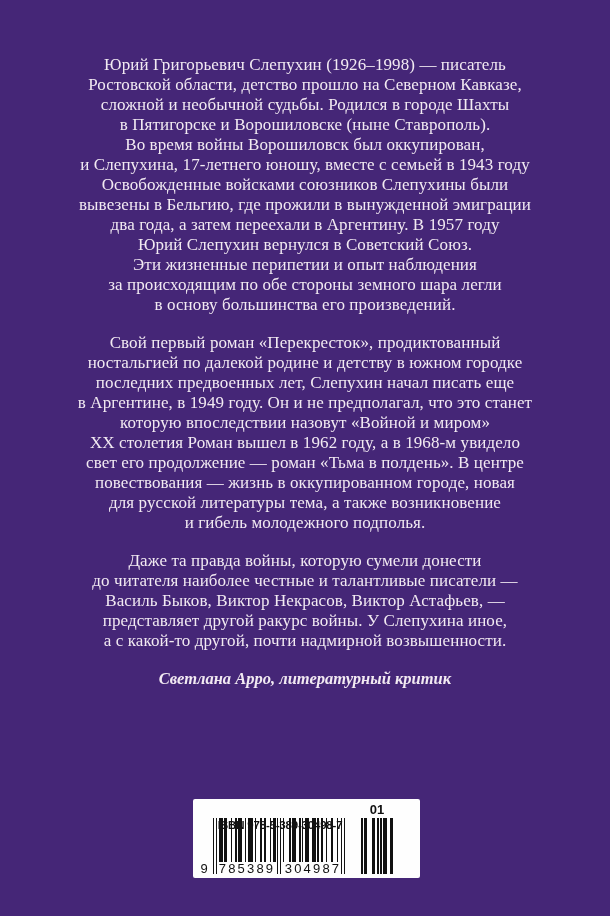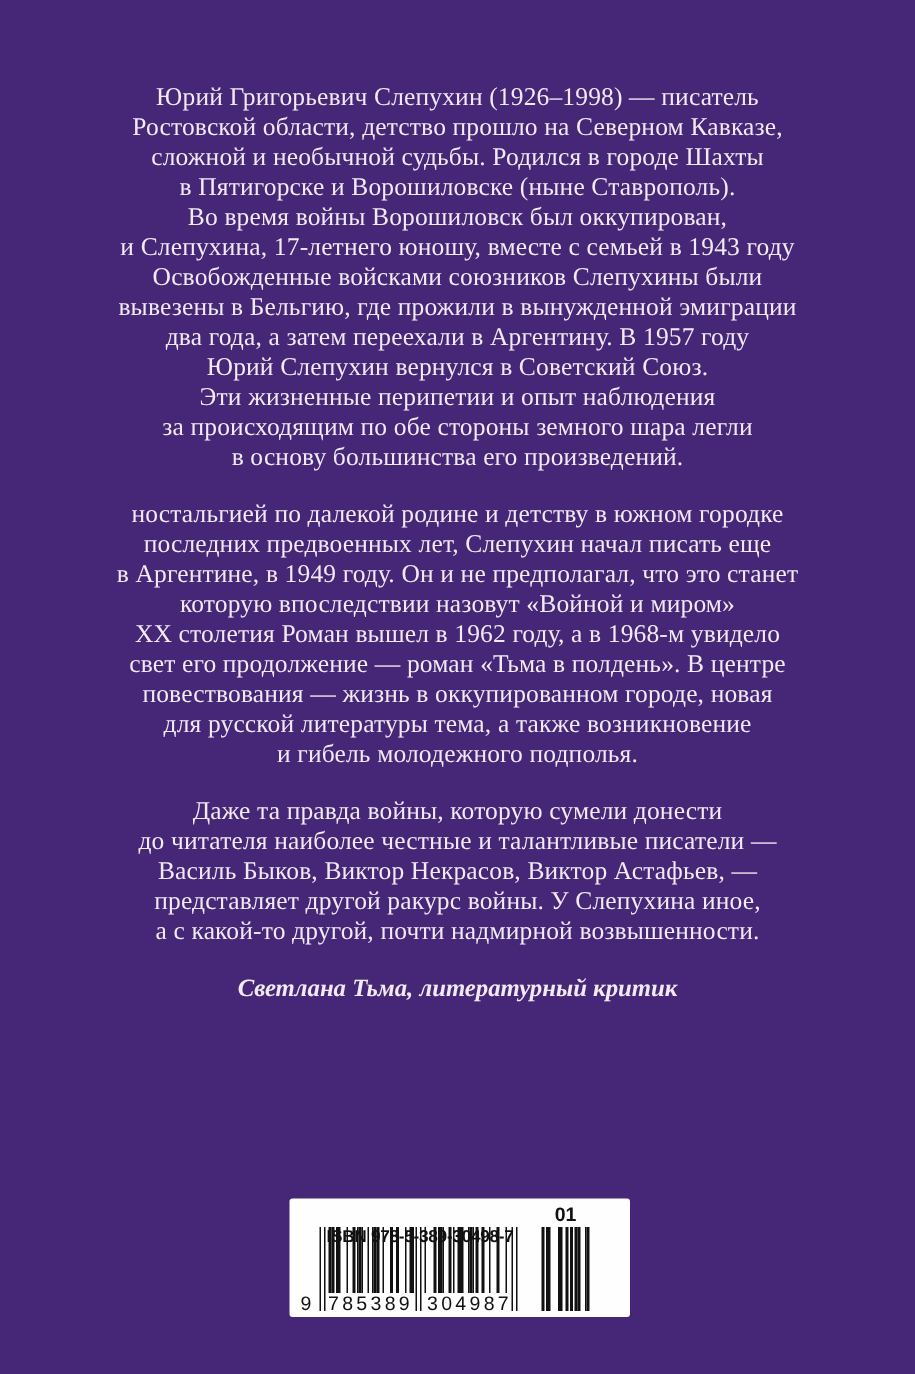--- a/index.html
+++ b/index.html
@@ -110,38 +110,39 @@
         <div>и Слепухина, 17-летнего юношу, вместе с семьей в 1943 году</div>
         <div>Освобожденные войсками союзников Слепухины были</div>
         <div>вывезены в Бельгию, где прожили в вынужденной эмиграции</div>
         <div>два года, а затем переехали в Аргентину. В 1957 году</div>
         <div>Юрий Слепухин вернулся в Советский Союз.</div>
         <div>Эти жизненные перипетии и опыт наблюдения</div>
         <div>за происходящим по обе стороны земного шара легли</div>
         <div>в основу большинства его произведений.</div>
       </div>
     <div class="para">
+        <div>Свой первый роман «Перекресток», продиктованный</div>
         <div>ностальгией по далекой родине и детству в южном городке</div>
         <div>последних предвоенных лет, Слепухин начал писать еще</div>
         <div>в Аргентине, в 1949 году. Он и не предполагал, что это станет</div>
         <div>которую впоследствии назовут «Войной и миром»</div>
         <div>ХХ столетия  Роман вышел в 1962 году, а в 1968-м увидело</div>
         <div>свет его продолжение — роман «Тьма в полдень». В центре</div>
         <div>повествования — жизнь в оккупированном городе, новая</div>
         <div>для русской литературы тема, а также возникновение</div>
         <div>и гибель молодежного подполья.</div>
       </div>
     <div class="para">
         <div>Даже та правда войны, которую сумели донести</div>
         <div>до читателя наиболее честные и талантливые писатели —</div>
         <div>Василь Быков, Виктор Некрасов, Виктор Астафьев, —</div>
         <div>представляет другой ракурс войны. У Слепухина иное,</div>
         <div>а с какой-то другой, почти надмирной возвышенности.</div>
       </div>
-    <div class="attribution">Светлана Тьма, литературный критик</div>
+    <div class="attribution">Светлана Арро, литературный критик</div>
   </div>
 
   <div class="barcode-box">
     <div class="isbn-label">ISBN 978-5-389-30498-7</div>
     <div class="addon-label">01</div>
     <div class="bars-area">
       <div class="bars ean13-bars"><i style="width: 1.4px; height: 56px; background: rgb(17, 17, 17);"></i><i style="width: 1.4px; height: 56px; background: transparent;"></i><i style="width: 1.4px; height: 56px; background: rgb(17, 17, 17);"></i><i style="width: 1.4px; height: 44px; background: transparent;"></i><i style="width: 1.4px; height: 44px; background: rgb(17, 17, 17);"></i><i style="width: 1.4px; height: 44px; background: rgb(17, 17, 17);"></i><i style="width: 1.4px; height: 44px; background: rgb(17, 17, 17);"></i><i style="width: 1.4px; height: 44px; background: transparent;"></i><i style="width: 1.4px; height: 44px; background: rgb(17, 17, 17);"></i><i style="width: 1.4px; height: 44px; background: rgb(17, 17, 17);"></i><i style="width: 1.4px; height: 44px; background: transparent;"></i><i style="width: 1.4px; height: 44px; background: transparent;"></i><i style="width: 1.4px; height: 44px; background: transparent;"></i><i style="width: 1.4px; height: 44px; background: rgb(17, 17, 17);"></i><i style="width: 1.4px; height: 44px; background: transparent;"></i><i style="width: 1.4px; height: 44px; background: transparent;"></i><i style="width: 1.4px; height: 44px; background: rgb(17, 17, 17);"></i><i style="width: 1.4px; height: 44px; background: transparent;"></i><i style="width: 1.4px; height: 44px; background: rgb(17, 17, 17);"></i><i style="width: 1.4px; height: 44px; background: rgb(17, 17, 17);"></i><i style="width: 1.4px; height: 44px; background: rgb(17, 17, 17);"></i><i style="width: 1.4px; height: 44px; background: transparent;"></i><i style="width: 1.4px; height: 44px; background: transparent;"></i><i style="width: 1.4px; height: 44px; background: rgb(17, 17, 17);"></i><i style="width: 1.4px; height: 44px; background: transparent;"></i><i style="width: 1.4px; height: 44px; background: rgb(17, 17, 17);"></i><i style="width: 1.4px; height: 44px; background: rgb(17, 17, 17);"></i><i style="width: 1.4px; height: 44px; background: rgb(17, 17, 17);"></i><i style="width: 1.4px; height: 44px; background: rgb(17, 17, 17);"></i><i style="width: 1.4px; height: 44px; background: transparent;"></i><i style="width: 1.4px; height: 44px; background: rgb(17, 17, 17);"></i><i style="width: 1.4px; height: 44px; background: transparent;"></i><i style="width: 1.4px; height: 44px; background: transparent;"></i><i style="width: 1.4px; height: 44px; background: transparent;"></i><i style="width: 1.4px; height: 44px; background: rgb(17, 17, 17);"></i><i style="width: 1.4px; height: 44px; background: transparent;"></i><i style="width: 1.4px; height: 44px; background: transparent;"></i><i style="width: 1.4px; height: 44px; background: rgb(17, 17, 17);"></i><i style="width: 1.4px; height: 44px; background: transparent;"></i><i style="width: 1.4px; height: 44px; background: transparent;"></i><i style="width: 1.4px; height: 44px; background: transparent;"></i><i style="width: 1.4px; height: 44px; background: rgb(17, 17, 17);"></i><i style="width: 1.4px; height: 44px; background: transparent;"></i><i style="width: 1.4px; height: 44px; background: rgb(17, 17, 17);"></i><i style="width: 1.4px; height: 44px; background: rgb(17, 17, 17);"></i><i style="width: 1.4px; height: 56px; background: transparent;"></i><i style="width: 1.4px; height: 56px; background: rgb(17, 17, 17);"></i><i style="width: 1.4px; height: 56px; background: transparent;"></i><i style="width: 1.4px; height: 56px; background: rgb(17, 17, 17);"></i><i style="width: 1.4px; height: 56px; background: transparent;"></i><i style="width: 1.4px; height: 44px; background: rgb(17, 17, 17);"></i><i style="width: 1.4px; height: 44px; background: transparent;"></i><i style="width: 1.4px; height: 44px; background: transparent;"></i><i style="width: 1.4px; height: 44px; background: transparent;"></i><i style="width: 1.4px; height: 44px; background: transparent;"></i><i style="width: 1.4px; height: 44px; background: rgb(17, 17, 17);"></i><i style="width: 1.4px; height: 44px; background: transparent;"></i><i style="width: 1.4px; height: 44px; background: rgb(17, 17, 17);"></i><i style="width: 1.4px; height: 44px; background: rgb(17, 17, 17);"></i><i style="width: 1.4px; height: 44px; background: rgb(17, 17, 17);"></i><i style="width: 1.4px; height: 44px; background: transparent;"></i><i style="width: 1.4px; height: 44px; background: transparent;"></i><i style="width: 1.4px; height: 44px; background: rgb(17, 17, 17);"></i><i style="width: 1.4px; height: 44px; background: transparent;"></i><i style="width: 1.4px; height: 44px; background: rgb(17, 17, 17);"></i><i style="width: 1.4px; height: 44px; background: transparent;"></i><i style="width: 1.4px; height: 44px; background: rgb(17, 17, 17);"></i><i style="width: 1.4px; height: 44px; background: rgb(17, 17, 17);"></i><i style="width: 1.4px; height: 44px; background: rgb(17, 17, 17);"></i><i style="width: 1.4px; height: 44px; background: transparent;"></i><i style="width: 1.4px; height: 44px; background: transparent;"></i><i style="width: 1.4px; height: 44px; background: rgb(17, 17, 17);"></i><i style="width: 1.4px; height: 44px; background: rgb(17, 17, 17);"></i><i style="width: 1.4px; height: 44px; background: rgb(17, 17, 17);"></i><i style="width: 1.4px; height: 44px; background: transparent;"></i><i style="width: 1.4px; height: 44px; background: rgb(17, 17, 17);"></i><i style="width: 1.4px; height: 44px; background: transparent;"></i><i style="width: 1.4px; height: 44px; background: transparent;"></i><i style="width: 1.4px; height: 44px; background: rgb(17, 17, 17);"></i><i style="width: 1.4px; height: 44px; background: transparent;"></i><i style="width: 1.4px; height: 44px; background: transparent;"></i><i style="width: 1.4px; height: 44px; background: rgb(17, 17, 17);"></i><i style="width: 1.4px; height: 44px; background: transparent;"></i><i style="width: 1.4px; height: 44px; background: transparent;"></i><i style="width: 1.4px; height: 44px; background: transparent;"></i><i style="width: 1.4px; height: 44px; background: rgb(17, 17, 17);"></i><i style="width: 1.4px; height: 44px; background: transparent;"></i><i style="width: 1.4px; height: 44px; background: transparent;"></i><i style="width: 1.4px; height: 44px; background: transparent;"></i><i style="width: 1.4px; height: 44px; background: rgb(17, 17, 17);"></i><i style="width: 1.4px; height: 44px; background: transparent;"></i><i style="width: 1.4px; height: 44px; background: transparent;"></i><i style="width: 1.4px; height: 56px; background: rgb(17, 17, 17);"></i><i style="width: 1.4px; height: 56px; background: transparent;"></i><i style="width: 1.4px; height: 56px; background: rgb(17, 17, 17);"></i></div>
       <div class="bars ean2-bars"><i style="width: 1.6px; height: 56px; background: rgb(17, 17, 17);"></i><i style="width: 1.6px; height: 56px; background: transparent;"></i><i style="width: 1.6px; height: 56px; background: rgb(17, 17, 17);"></i><i style="width: 1.6px; height: 56px; background: rgb(17, 17, 17);"></i><i style="width: 1.6px; height: 56px; background: transparent;"></i><i style="width: 1.6px; height: 56px; background: transparent;"></i><i style="width: 1.6px; height: 56px; background: transparent;"></i><i style="width: 1.6px; height: 56px; background: rgb(17, 17, 17);"></i><i style="width: 1.6px; height: 56px; background: rgb(17, 17, 17);"></i><i style="width: 1.6px; height: 56px; background: transparent;"></i><i style="width: 1.6px; height: 56px; background: rgb(17, 17, 17);"></i><i style="width: 1.6px; height: 56px; background: transparent;"></i><i style="width: 1.6px; height: 56px; background: rgb(17, 17, 17);"></i><i style="width: 1.6px; height: 56px; background: transparent;"></i><i style="width: 1.6px; height: 56px; background: rgb(17, 17, 17);"></i><i style="width: 1.6px; height: 56px; background: rgb(17, 17, 17);"></i><i style="width: 1.6px; height: 56px; background: transparent;"></i><i style="width: 1.6px; height: 56px; background: transparent;"></i><i style="width: 1.6px; height: 56px; background: rgb(17, 17, 17);"></i><i style="width: 1.6px; height: 56px; background: rgb(17, 17, 17);"></i></div>
       <div class="ean-digit first-digit">9</div>
       <div class="ean-digit digits-g1">785389</div>

